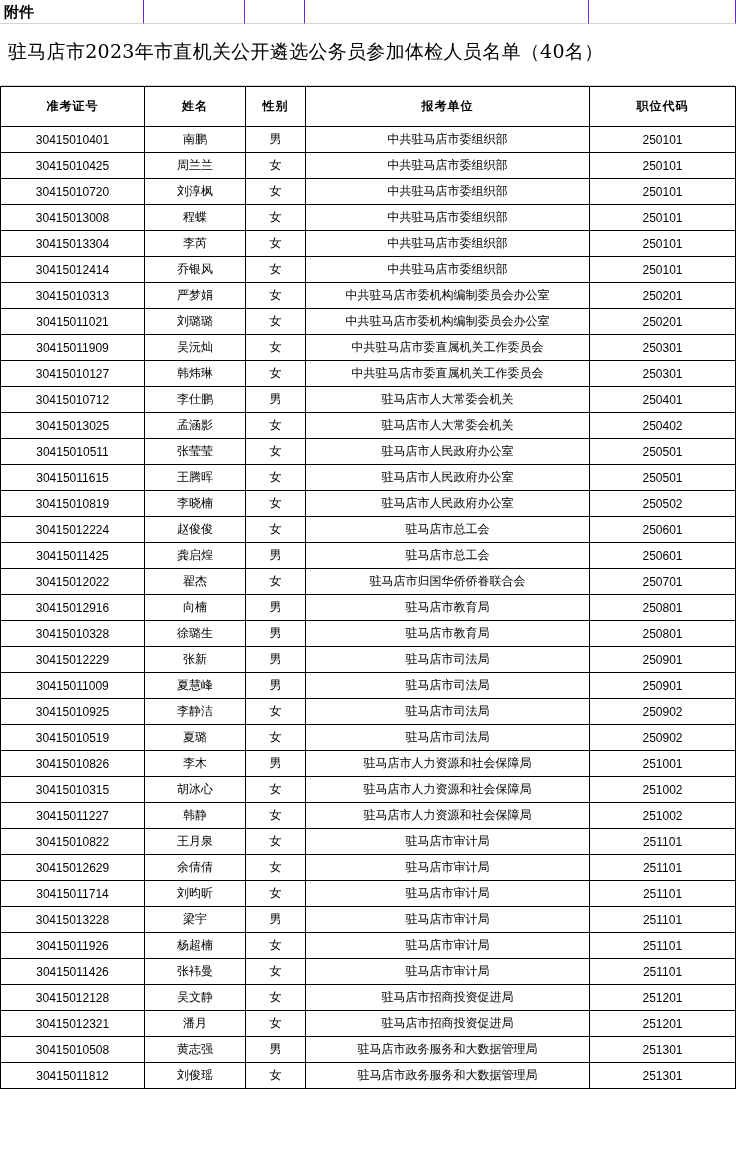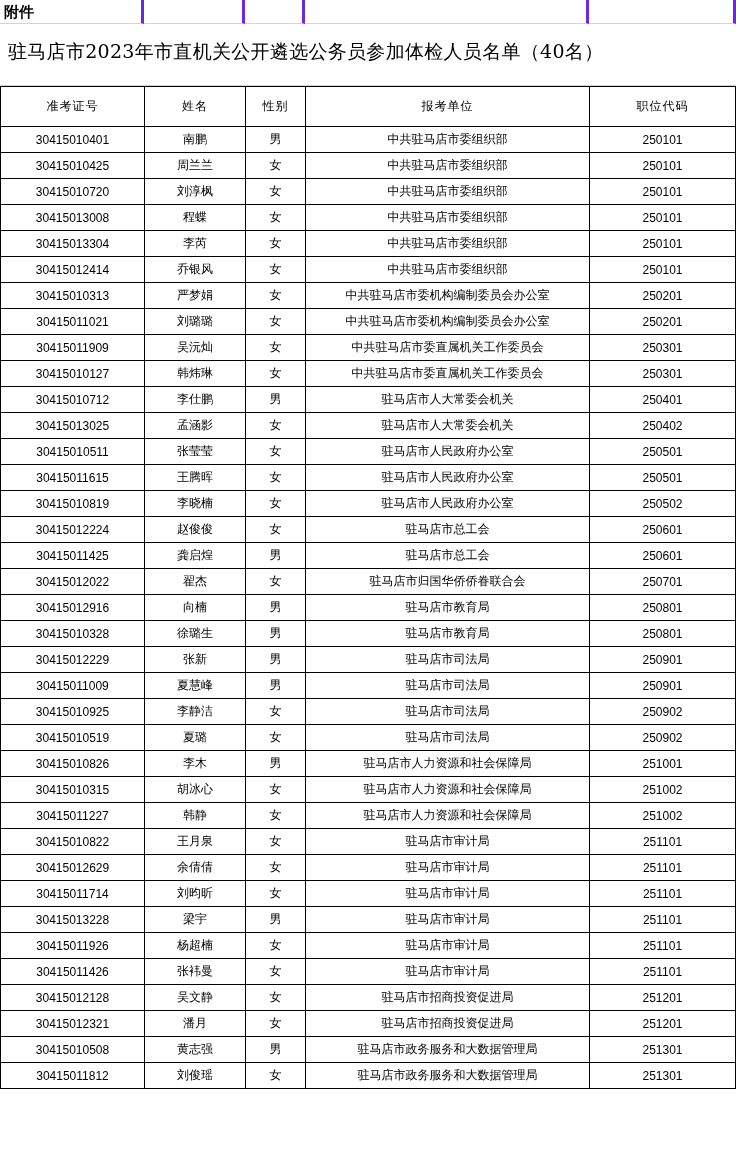--- a/index.html
+++ b/index.html
@@ -1,29 +1,29 @@
 <!DOCTYPE html>
 <html><head>
 <meta charset="utf-8">
 <style>
   html, body { margin: 0; padding: 0; background: #ffffff; }
   body { width: 736px; height: 1168px; position: relative; overflow: hidden;
          font-family: "DejaVu Sans", "Liberation Sans", sans-serif; color: #000; }
   .sheet { position: absolute; left: 0; top: 0; width: 736px; }
   .grid-row { position: absolute; left: 0; width: 736px; display: flex; }
-  .grid-cell { box-sizing: border-box; border-right: 3px solid #6d28d9; border-bottom: 1px solid #d4d4d4; height: 100%; }
+  .grid-cell { box-sizing: border-box; border-right: 1px solid #6d28d9; border-bottom: 1px solid #d4d4d4; height: 100%; }
   .attach-row { top: 0; height: 24px; }
   .attach-label { font-size: 15px; font-weight: bold; line-height: 24px; padding-left: 4px; }
   .title-row { position: absolute; left: 0; top: 24px; width: 736px; height: 62px;
                box-sizing: border-box; border-bottom: 1px solid #d4d4d4; }
   .title-text { position: absolute; left: 8px; top: 15px; font-size: 19px; white-space: nowrap;
                 font-family: "DejaVu Serif", "Liberation Serif", serif; letter-spacing: 0.3px; }
   table.roster { position: absolute; left: 0; top: 86px; border-collapse: collapse; table-layout: fixed; width: 735px; }
   table.roster th, table.roster td { border: 1px solid #000; text-align: center; padding: 0; overflow: hidden; white-space: nowrap; }
-  table.roster th { height: 39px; font-size: 12px; font-weight: normal; letter-spacing: 1px; }
+  table.roster th { height: 39px; font-size: 12px; font-weight: bold; letter-spacing: 1px; }
   table.roster td { height: 25px; font-size: 12px; }
   td.num { font-family: "Liberation Sans Narrow", "Liberation Sans", sans-serif; font-size: 12.5px; }
 </style>
 </head>
 <body>
 
 <div class="sheet">
 
   <div class="grid-row attach-row">
     <div class="grid-cell attach-label" style="width:144px">附件</div>

